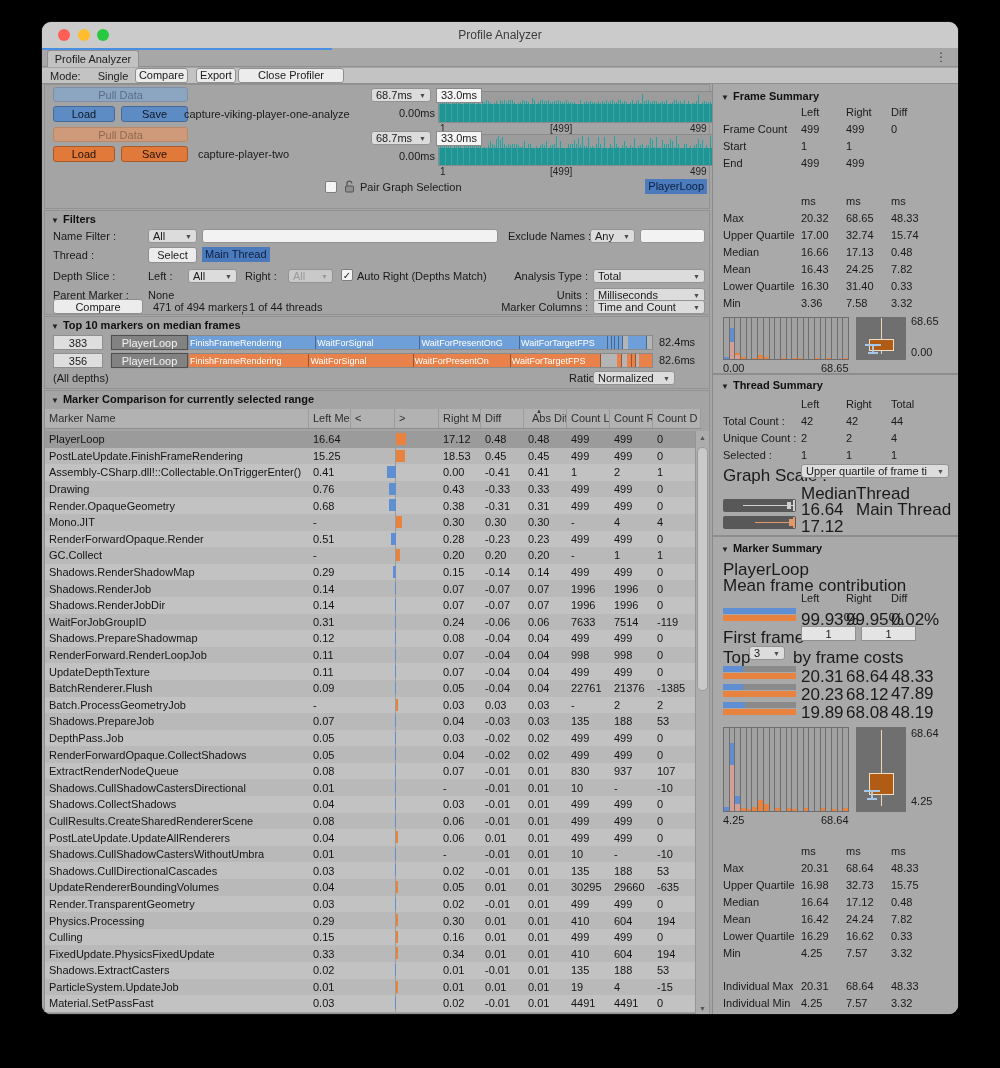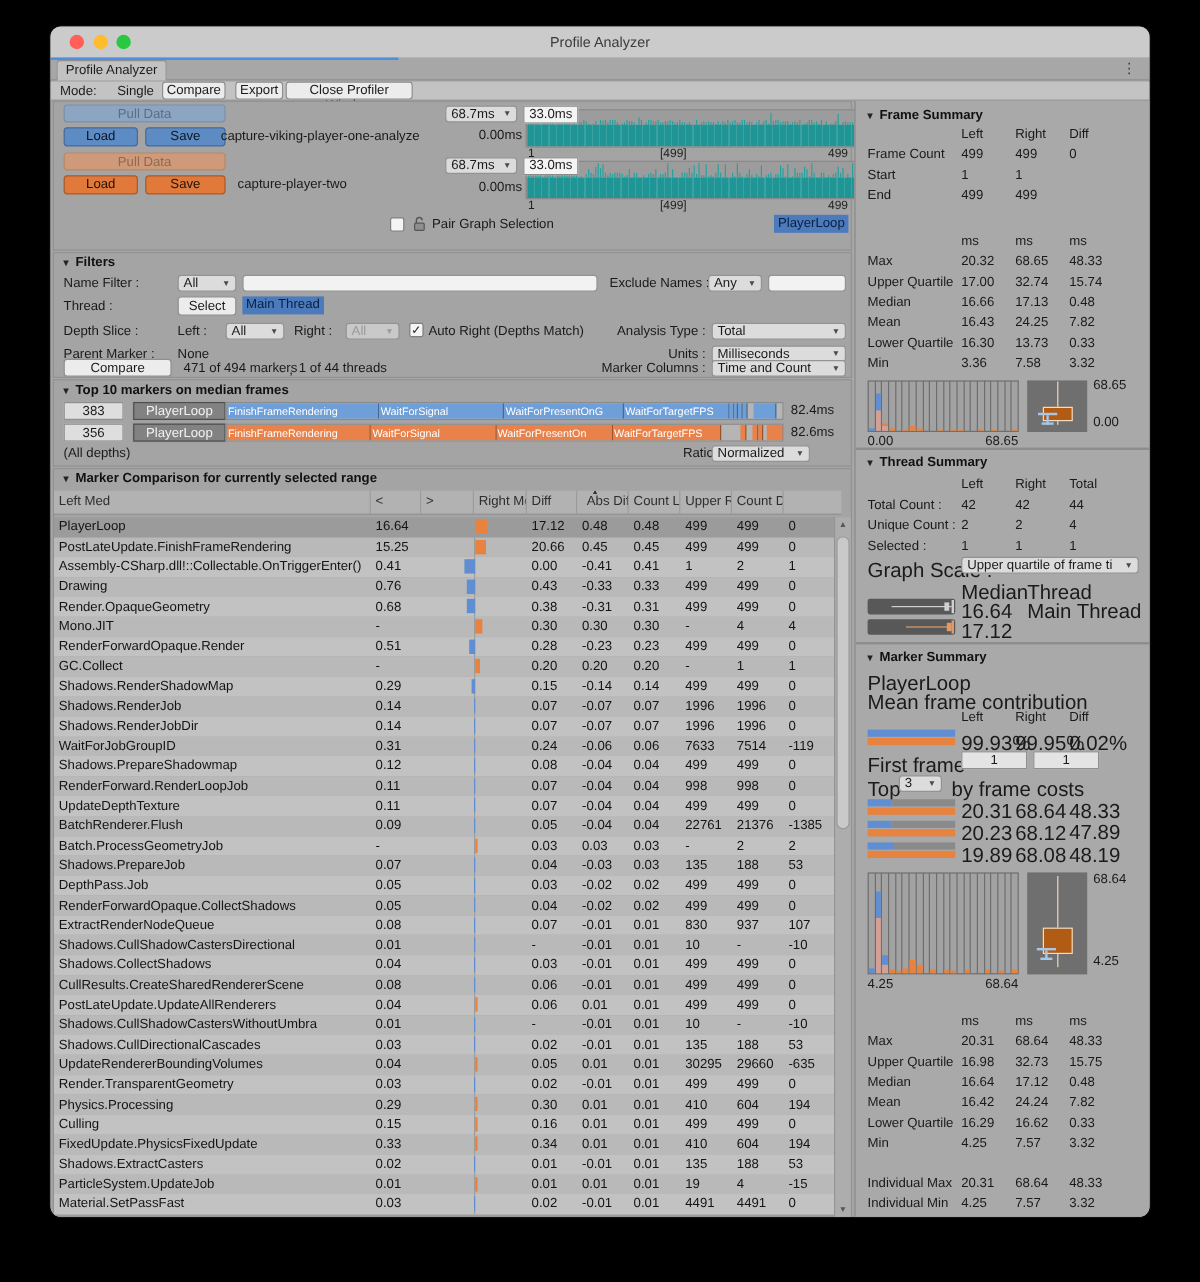--- a/index.html
+++ b/index.html
@@ -494,28 +494,29 @@
         <span class="flabel" style="left:510px;top:55px;width:60px;text-align:center">Ratio :</span>
         <div class="dd" style="left:548px;top:54px;width:82px">
             <span>Normalized</span>
             <span class="dda">▼</span>
           </div>
       </div>
 
       <div class="panel p-cmp">
         <span class="sech cmp-title"><span class="fold">▼</span><span>Marker Comparison for currently selected range</span></span>
         <div class="chead">
+          <span>Marker Name</span>
           <span>Left Med</span>
           <span>&lt;</span>
           <span>&gt;</span>
           <span>Right Med</span>
           <span>Diff</span>
           <span><i class="sort" style="font-style:normal">▲</i><span>Abs Diff</span></span>
           <span>Count L</span>
-          <span>Upper R</span>
+          <span>Count R</span>
           <span>Count D</span>
         </div>
         <div class="crows" id="cmp-rows">
             <div class="crow sel">
               <span>PlayerLoop</span>
               <span>16.64</span>
               <span class="barcell">
                 <div class="dbar pos" style="width: 10.08px;"></div>
               </span>
               <span>17.12</span>
@@ -524,21 +525,21 @@
               <span>499</span>
               <span>499</span>
               <span>0</span>
             </div>
             <div class="crow odd">
               <span>PostLateUpdate.FinishFrameRendering</span>
               <span>15.25</span>
               <span class="barcell">
                 <div class="dbar pos" style="width: 9.45px;"></div>
               </span>
-              <span>20.66</span>
+              <span>18.53</span>
               <span>0.45</span>
               <span>0.45</span>
               <span>499</span>
               <span>499</span>
               <span>0</span>
             </div>
             <div class="crow">
               <span>Assembly-CSharp.dll!::Collectable.OnTriggerEnter()</span>
               <span>0.41</span>
               <span class="barcell">
@@ -1033,21 +1034,21 @@
             </div>
             <div class="srow">
               <span class="sl">Mean</span>
               <span class="sv">16.43</span>
               <span class="sv">24.25</span>
               <span class="sv">7.82</span>
             </div>
             <div class="srow">
               <span class="sl">Lower Quartile</span>
               <span class="sv">16.30</span>
-              <span class="sv">13.73</span>
+              <span class="sv">31.40</span>
               <span class="sv">0.33</span>
             </div>
             <div class="srow">
               <span class="sl">Min</span>
               <span class="sv">3.36</span>
               <span class="sv">7.58</span>
               <span class="sv">3.32</span>
             </div>
           </div>
         <div class="hist" style="top:233px;height:43px" id="fs-hist">

